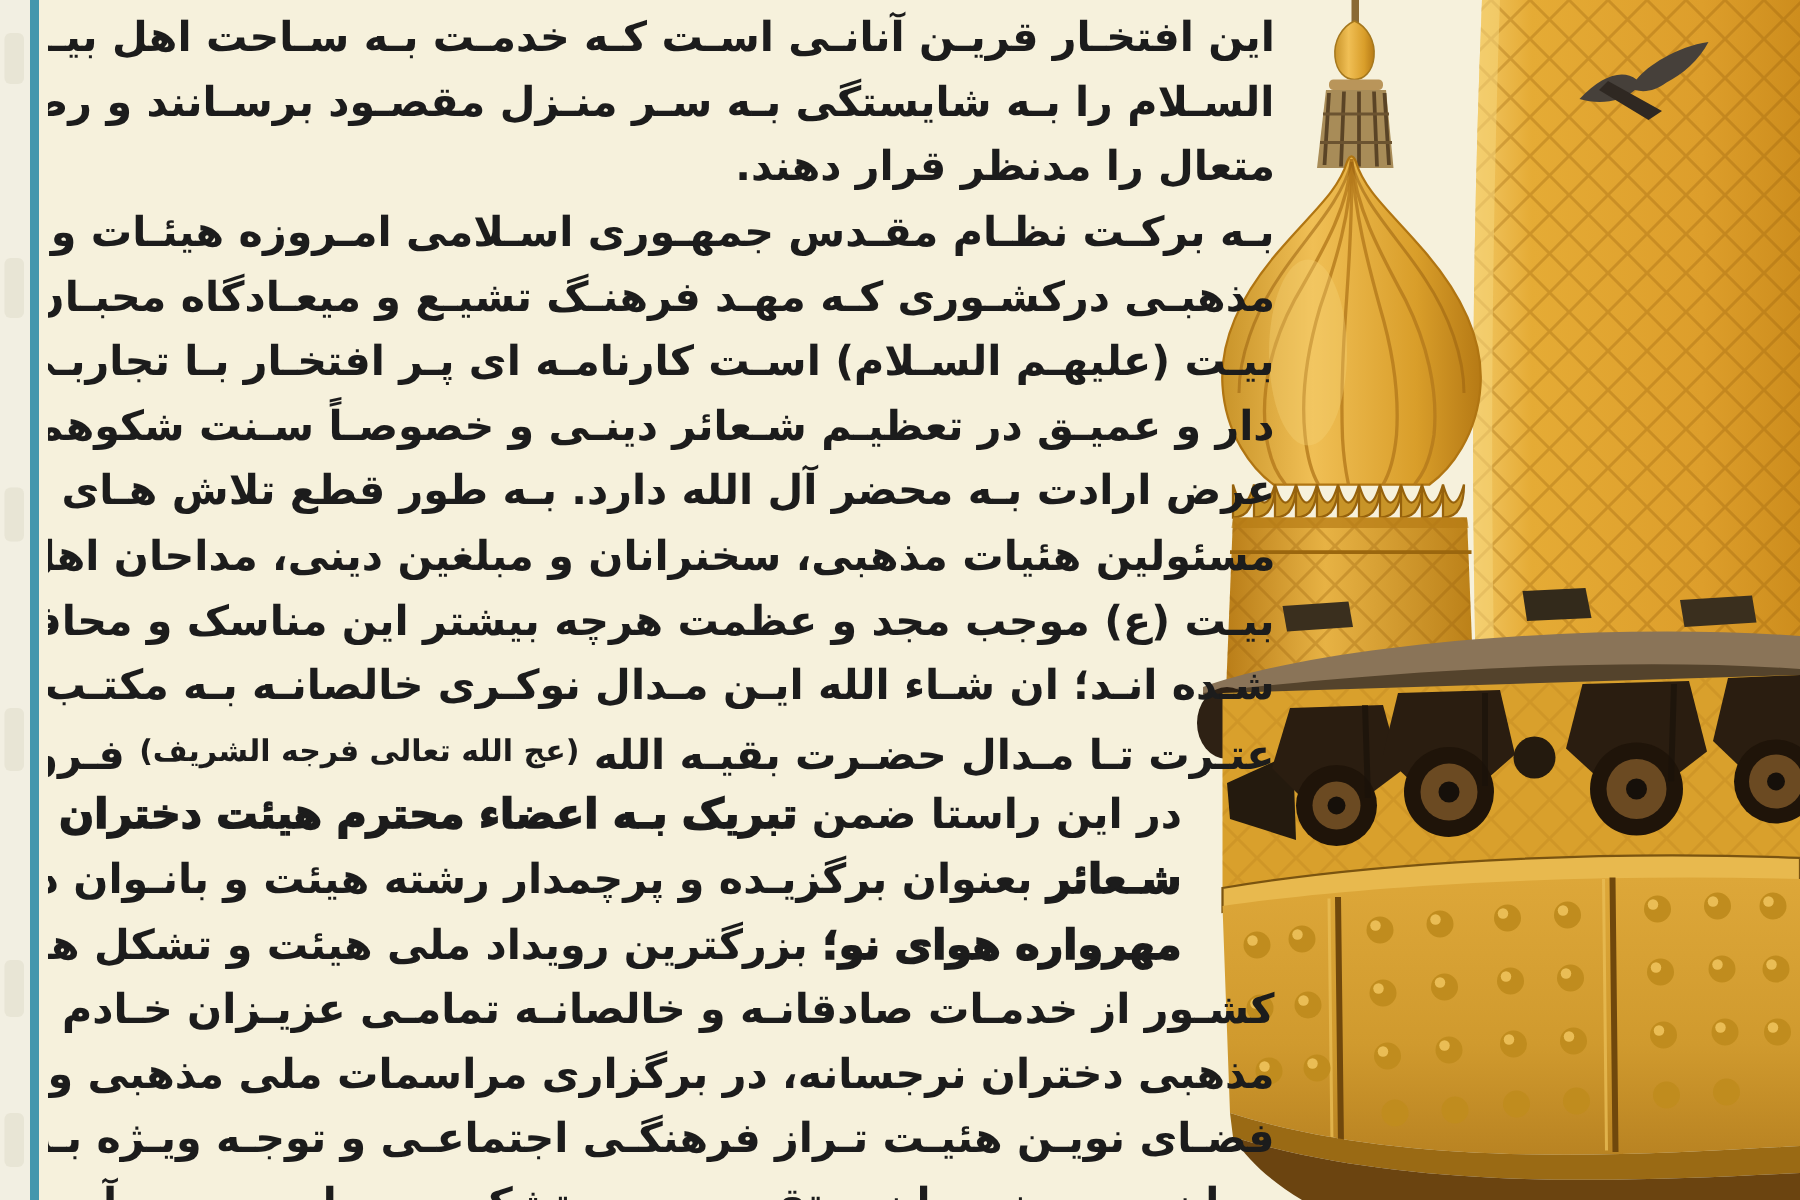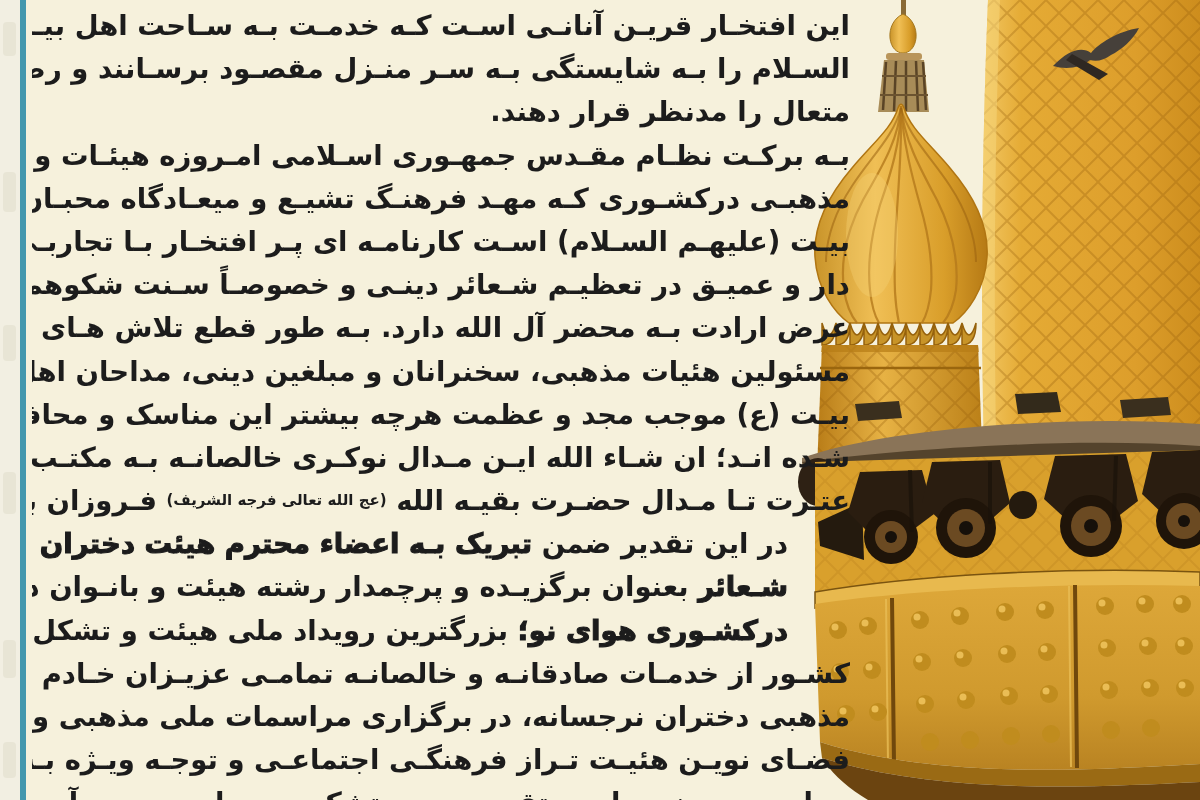--- a/index.html
+++ b/index.html
@@ -27,21 +27,21 @@
     overflow:hidden;z-index:2;color:var(--ink);
     font-size:27.5px;font-weight:bold;
   }
   .line{
     height:43.2px;line-height:43.2px;white-space:nowrap;overflow:hidden;
     text-align:justify;text-align-last:justify;
   }
   .line.endp{text-align-last:right;}
   .line.narrow{padding-left:0;padding-right:62px;}
   .line .b{font-weight:bold;-webkit-text-stroke:1.1px var(--ink);}
-  .line .sm{font-size:15px;vertical-align:5px;margin-top:40px;}
+  .line .sm{font-size:20px;vertical-align:5px;margin-top:40px;}
 </style>
 </head>
 <body>
 
 <div class="page-margin">
   <div class="wm" style="top:22px;height:34px;"></div>
   <div class="wm" style="top:172px;height:40px;"></div>
   <div class="wm" style="top:325px;height:36px;"></div>
   <div class="wm" style="top:472px;height:42px;"></div>
   <div class="wm" style="top:640px;height:38px;"></div>
@@ -245,20 +245,20 @@
     <div class="line endp"><span class="">متعال را مدنظر قرار دهند.</span></div>
     <div class="line"><span class="">بـه برکـت نظـام مقـدس جمهـوری اسـلامی امـروزه هیئـات و تشکل هـای</span></div>
     <div class="line"><span class="">مذهبـی درکشـوری کـه مهـد فرهنـگ تشیـع و میعـادگاه محبـان اهـل</span></div>
     <div class="line"><span class="">بیـت (علیهـم السـلام) اسـت کارنامـه ای پـر افتخـار بـا تجاربـی ریشـه</span></div>
     <div class="line"><span class="">دار و عمیـق در تعظیـم شـعائر دینـی و خصوصـاً سـنت شکوهمند</span></div>
     <div class="line"><span class="">عرض ارادت بـه محضر آل الله دارد. بـه طور قطع تلاش هـای ارزشمند</span></div>
     <div class="line"><span class="">مسئولین هئیات مذهبی، سخنرانان و مبلغین دینی، مداحان اهل</span></div>
     <div class="line"><span class="">بیـت (ع) موجب مجد و عظمت هرچه بیشتر این مناسک و محافل</span></div>
     <div class="line"><span class="">شـده انـد؛ ان شـاء الله ایـن مـدال نوکـری خالصانـه بـه مکتـب قـرآن و</span></div>
     <div class="line"><span class="">عتـرت تـا مـدال حضـرت بقیـه الله </span><span class="sm">(عج الله تعالی فرجه الشریف)</span><span class=""> فـروزان باشـد.</span></div>
-    <div class="line narrow"><span class="">در این تقدیر ضمن </span><span class="b ">تبریک بـه اعضاء محترم هیئت دختران نرجسانه</span></div>
+    <div class="line narrow"><span class="">در این راستا ضمن </span><span class="b ">تبریک بـه اعضاء محترم هیئت دختران نرجسانه</span></div>
     <div class="line narrow"><span class="b ">شـعائر</span><span class=""> بعنوان برگزیـده و پرچمدار رشته هیئت و بانـوان در سومین</span></div>
-    <div class="line narrow"><span class="b ">درکشـوری هوای نو؛</span><span class=""> بزرگترین رویداد ملی هیئت و تشکل های دینی در</span></div>
+    <div class="line narrow"><span class="b ">مهرواره هوای نو؛</span><span class=""> بزرگترین رویداد ملی هیئت و تشکل های دینی در</span></div>
     <div class="line"><span class="">کشـور از خدمـات صادقانـه و خالصانـه تمامـی عزیـزان خـادم هیئـت</span></div>
     <div class="line"><span class="">مذهبی دختران نرجسانه، در برگزاری مراسمات ملی مذهبی وخلق</span></div>
     <div class="line"><span class="">فضـای نویـن هئیـت تـراز فرهنگـی اجتماعـی و توجـه ویـژه بـه قشـر</span></div>
     <div class="line"><span class="">جوان و نوجوان تقدیر و تشکر بعمل می آید.</span></div>
   </div>
 
 </body></html>

